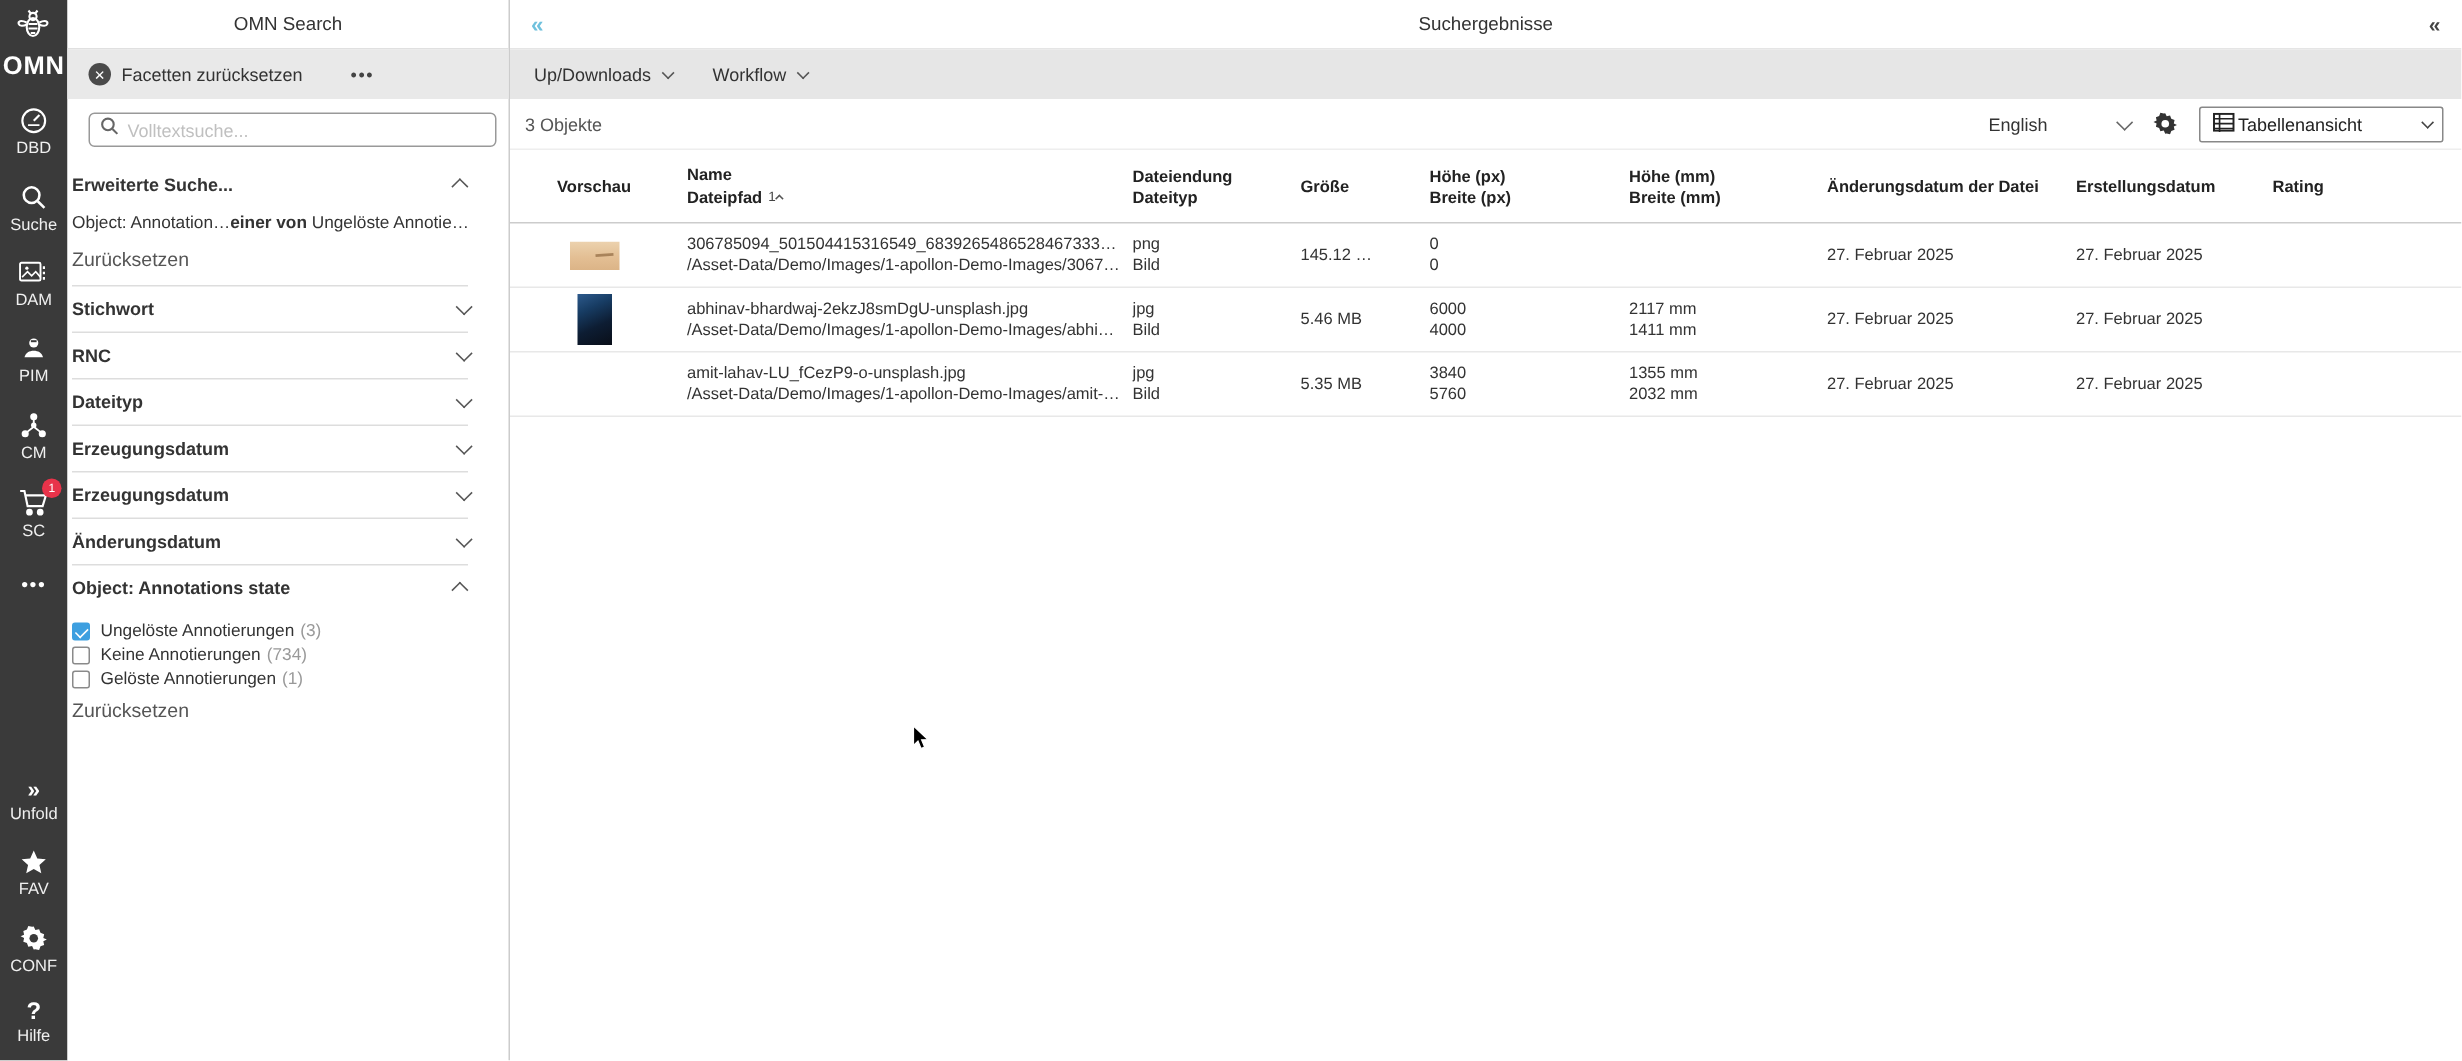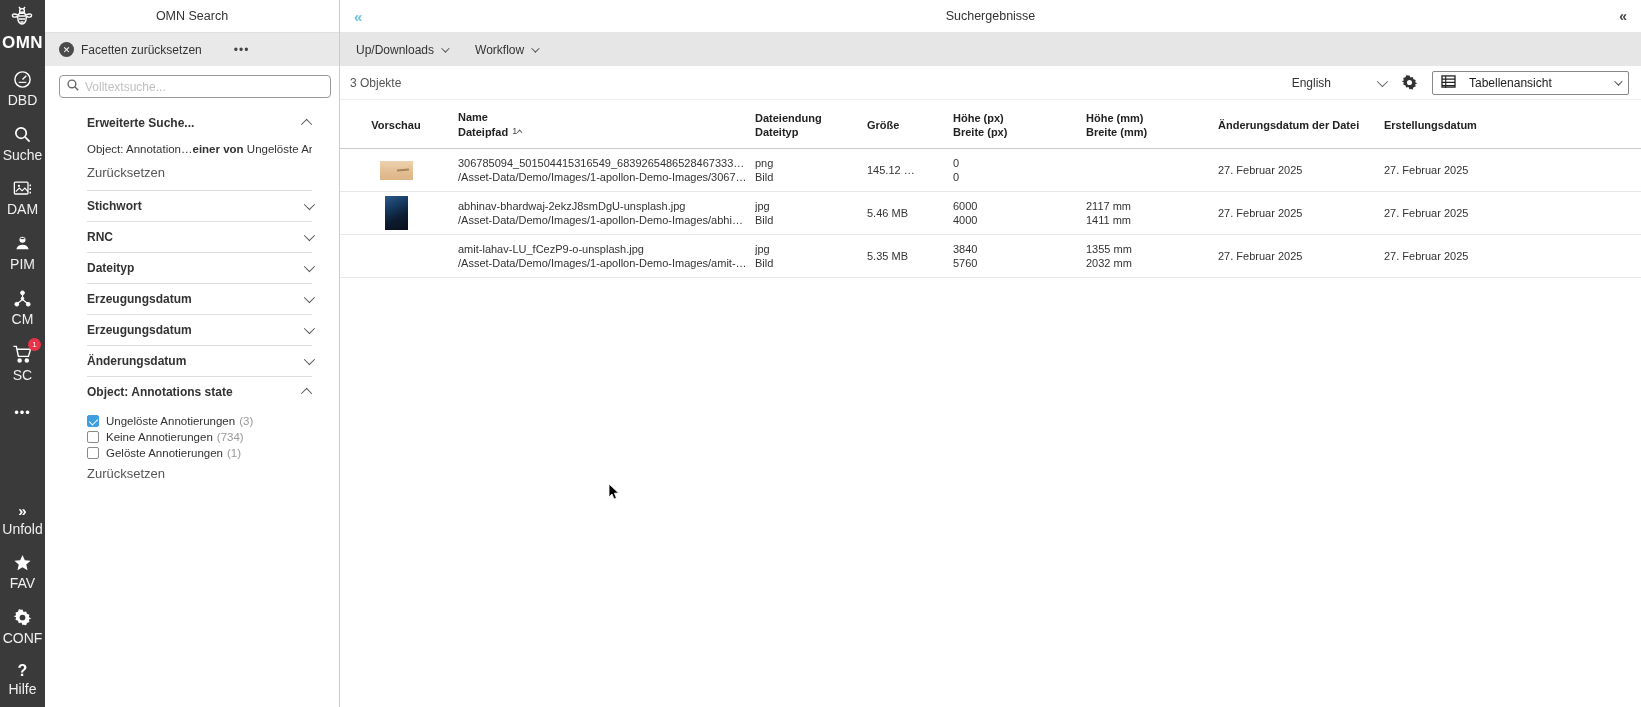--- a/index.html
+++ b/index.html
@@ -4,41 +4,41 @@
 <style>
   * { margin:0; padding:0; box-sizing:border-box; }
   html,body { width:1641px; height:707px; font-family:"Liberation Sans", sans-serif; background:#fff; overflow:hidden; }
   .app { display:flex; width:1641px; height:707px; position:relative; }
 
   
   .rail { width:45px; background:#3a3a3a; color:#fff; display:flex; flex-direction:column; align-items:center; flex-shrink:0; }
   .rail-logo { margin-top:4px; display:flex; flex-direction:column; align-items:center; cursor:pointer; }
   .rail-logo .logo-label { font-size:17px; font-weight:bold; letter-spacing:.5px; margin-top:1px; }
   .rail-item { display:flex; flex-direction:column; align-items:center; margin-top:17px; cursor:pointer; position:relative; }
-  .rail-item .lbl { font-size:14px; margin-top:3px; color:#f0f0f0; }
+  .rail-item .lbl { font-size:11px; margin-top:3px; color:#f0f0f0; }
   .rail-item svg { display:block; }
   .rail-spacer { flex:1; }
   .badge { position:absolute; top:-6px; right:-8px; background:#e8334a; color:#fff; font-size:8px; min-width:13px; height:13px; border-radius:7px; display:flex; align-items:center; justify-content:center; padding:0 2px; }
   .rail-dots { margin-top:22px; font-size:13px; letter-spacing:1px; cursor:pointer; }
   .rail-bottom { margin-bottom:10px; display:flex; flex-direction:column; align-items:center; }
   .unfold-glyph { font-size:15px; font-weight:bold; line-height:14px; }
 
   
   .panel { width:295px; flex-shrink:0; border-right:1px solid #ccc; display:flex; flex-direction:column; background:#fff; }
   .panel-header { height:33px; display:flex; align-items:center; justify-content:center; font-size:12.5px; color:#333; border-bottom:1px solid #e0e0e0; }
   .facet-bar { height:33px; background:#e9e9e9; display:flex; align-items:center; padding:0 14px; }
   .reset-facets { display:flex; align-items:center; gap:7px; cursor:pointer; }
   .xcircle { width:15px; height:15px; border-radius:50%; background:#4a4a4a; color:#fff; font-size:9px; display:flex; align-items:center; justify-content:center; }
   .facet-bar .txt { font-size:12px; color:#333; }
   .bar-dots { margin-left:32px; color:#444; font-size:12px; letter-spacing:1px; cursor:pointer; }
   .search-wrap { padding:9px 8px 8px 14px; }
   .search-box { height:23px; border:1px solid #999; border-radius:4px; display:flex; align-items:center; padding:0 6px; gap:5px; }
   .search-box input { border:none; outline:none; flex:1; font-size:12px; font-family:"Liberation Sans",sans-serif; color:#333; }
   .search-box input::placeholder { color:#c0c0c0; }
-  .panel-section { padding:0 27px 0 25px;margin-left:17px; }
+  .panel-section { padding:0 27px 0 3px; }
   .section-head { display:flex; align-items:center; justify-content:space-between; padding:10px 0 9px 0; cursor:pointer; }
   .section-head .h { font-size:12px; font-weight:bold; color:#333; }
   .chev { width:8px; height:8px; border-right:1.6px solid #555; border-bottom:1.6px solid #555; display:inline-block; }
   .chev.down { transform:rotate(45deg) translateY(-2px); }
   .chev.up { transform:rotate(-135deg) translateY(-2px); }
   .summary { font-size:11.5px; color:#333; padding:4px 0 2px 0; white-space:nowrap; overflow:hidden; }
   .summary b { font-weight:bold; }
   .reset-link { font-size:13px; color:#555; display:inline-block; margin:8px 0 10px 0; cursor:pointer; }
   .facet-row { border-top:1px solid #ddd; display:flex; align-items:center; justify-content:space-between; height:31px; cursor:pointer; }
   .facet-row .h { font-size:12px; font-weight:bold; color:#333; }
@@ -57,21 +57,21 @@
   .main-title { position:absolute; left:0; right:0; text-align:center; font-size:12.5px; color:#333; pointer-events:none; }
   .collapse-dark { margin-left:auto; color:#444; font-size:14px; font-weight:bold; cursor:pointer; }
   .toolbar { height:33px; background:#e6e6e6; display:flex; align-items:center; gap:28px; padding:0 16px; }
   .tool-btn { display:flex; align-items:center; gap:7px; font-size:12px; color:#333; cursor:pointer; }
   .tool-btn .chev { width:6px; height:6px; }
   .info-row { height:34px; display:flex; align-items:center; padding:0 12px 0 10px; border-bottom:1px solid #eee; }
   .count { font-size:12px; color:#555; }
   .info-right { margin-left:auto; display:flex; align-items:center; gap:14px; }
   .lang-dd { display:flex; align-items:center; gap:46px; font-size:12px; color:#333; cursor:pointer; padding-right:2px; }
   .gear-btn { cursor:pointer; display:flex; align-items:center; }
-  .view-select { width:197px; height:24px; border:1px solid #888; border-radius:2px; background:#fff; display:flex; align-items:center; gap:13px; padding:0 8px; font-size:12px; color:#222; cursor:pointer; }
+  .view-select { width:163px; height:24px; border:1px solid #888; border-radius:2px; background:#fff; display:flex; align-items:center; gap:2px; padding:0 8px; font-size:12px; color:#222; cursor:pointer; }
   .view-select .chev { margin-left:auto; width:6px; height:6px; }
 
   
   .grid { display:grid; grid-template-columns:118px 297px 112px 86px 133px 132px 166px 131px 1fr; }
   .thead { border-bottom:1px solid #ccc; }
   .thead .cell { padding:10px 6px 9px 0; font-size:11px; font-weight:bold; color:#222; line-height:14px; display:flex; flex-direction:column; justify-content:center; cursor:pointer; }
   .cell.center { align-items:center; text-align:center; }
   .sortwrap { display:flex; align-items:flex-end; gap:4px; }
   .sortmark { font-weight:normal; font-size:9px; color:#444; display:flex; align-items:center; gap:2px; padding-bottom:1px; }
   .sortmark .chev { width:4px; height:4px; border-width:1.3px; }
@@ -374,20 +374,23 @@
       <div class="cell">
         <span>Höhe (mm)</span>
           <span>Breite (mm)</span>
       </div>
       <div class="cell">
           <span>Änderungsdatum der Datei</span>
         </div>
       <div class="cell">
           <span>Erstellungsdatum</span>
         </div>
+      <div class="cell">
+          <span>Rating</span>
+        </div>
     </div>
 
     <div class="grid trow">
       <div class="cell center">
           <span class="thumb thumb-1"></span>
         </div>
       <div class="cell">
         <div class="name-line">306785094_501504415316549_6839265486528467333…</div>
         <div class="name-line">/Asset-Data/Demo/Images/1-apollon-Demo-Images/3067…</div>
       </div>

